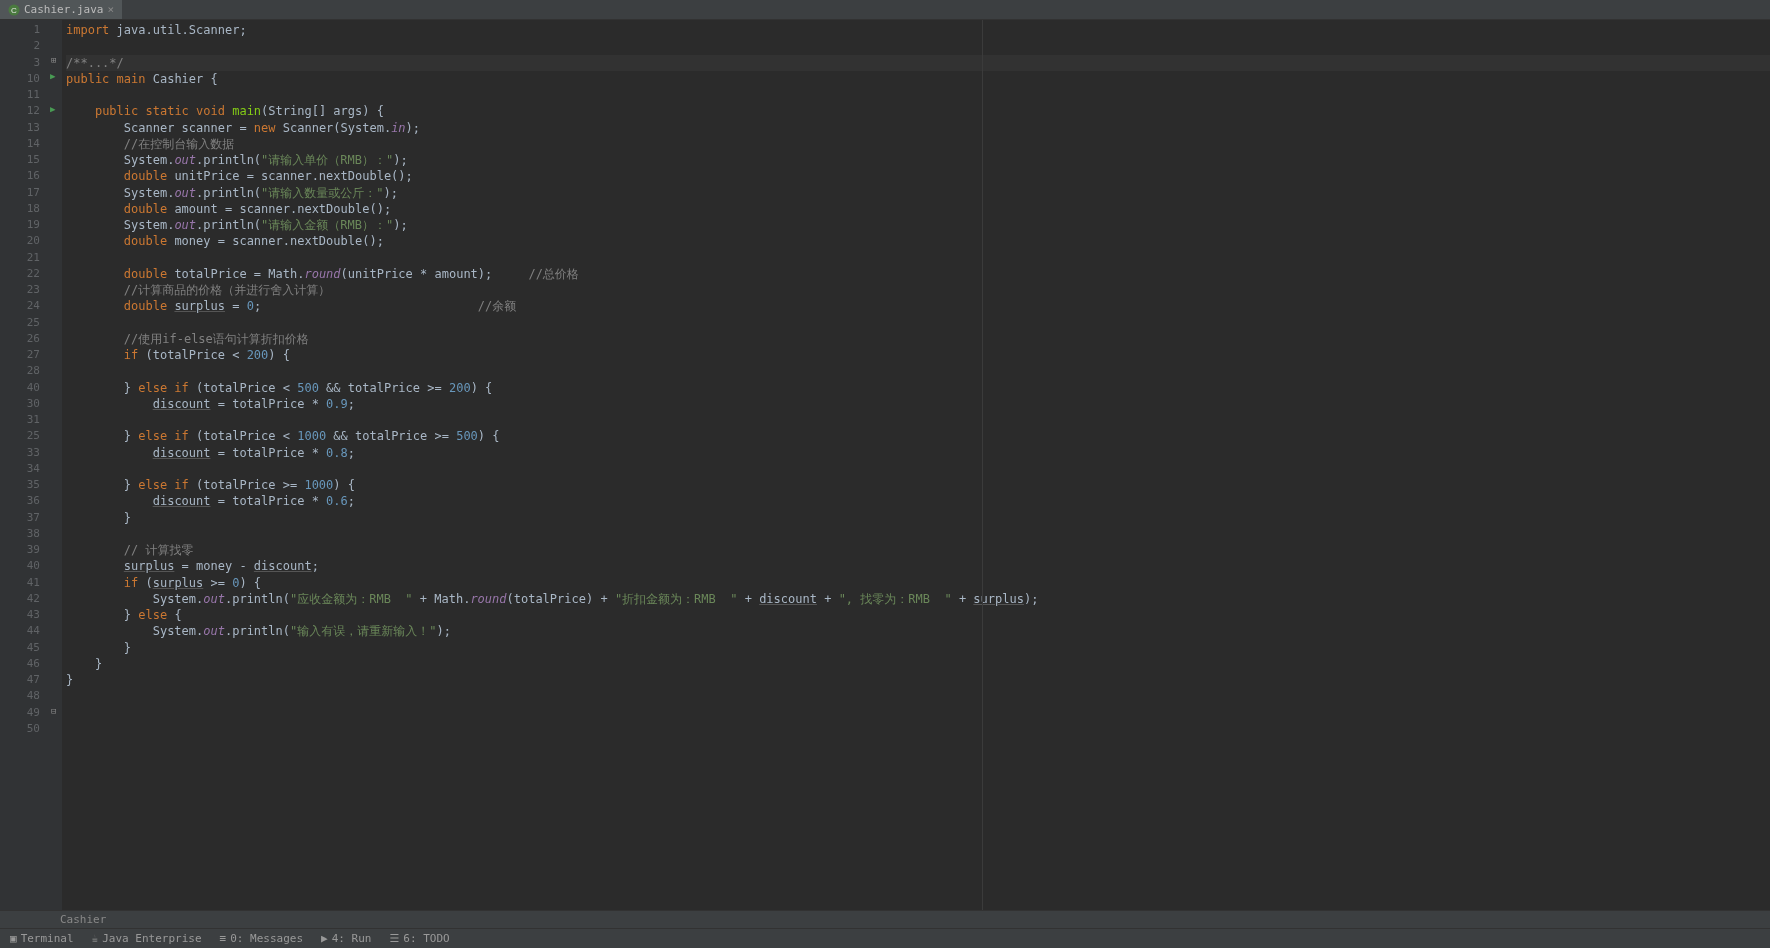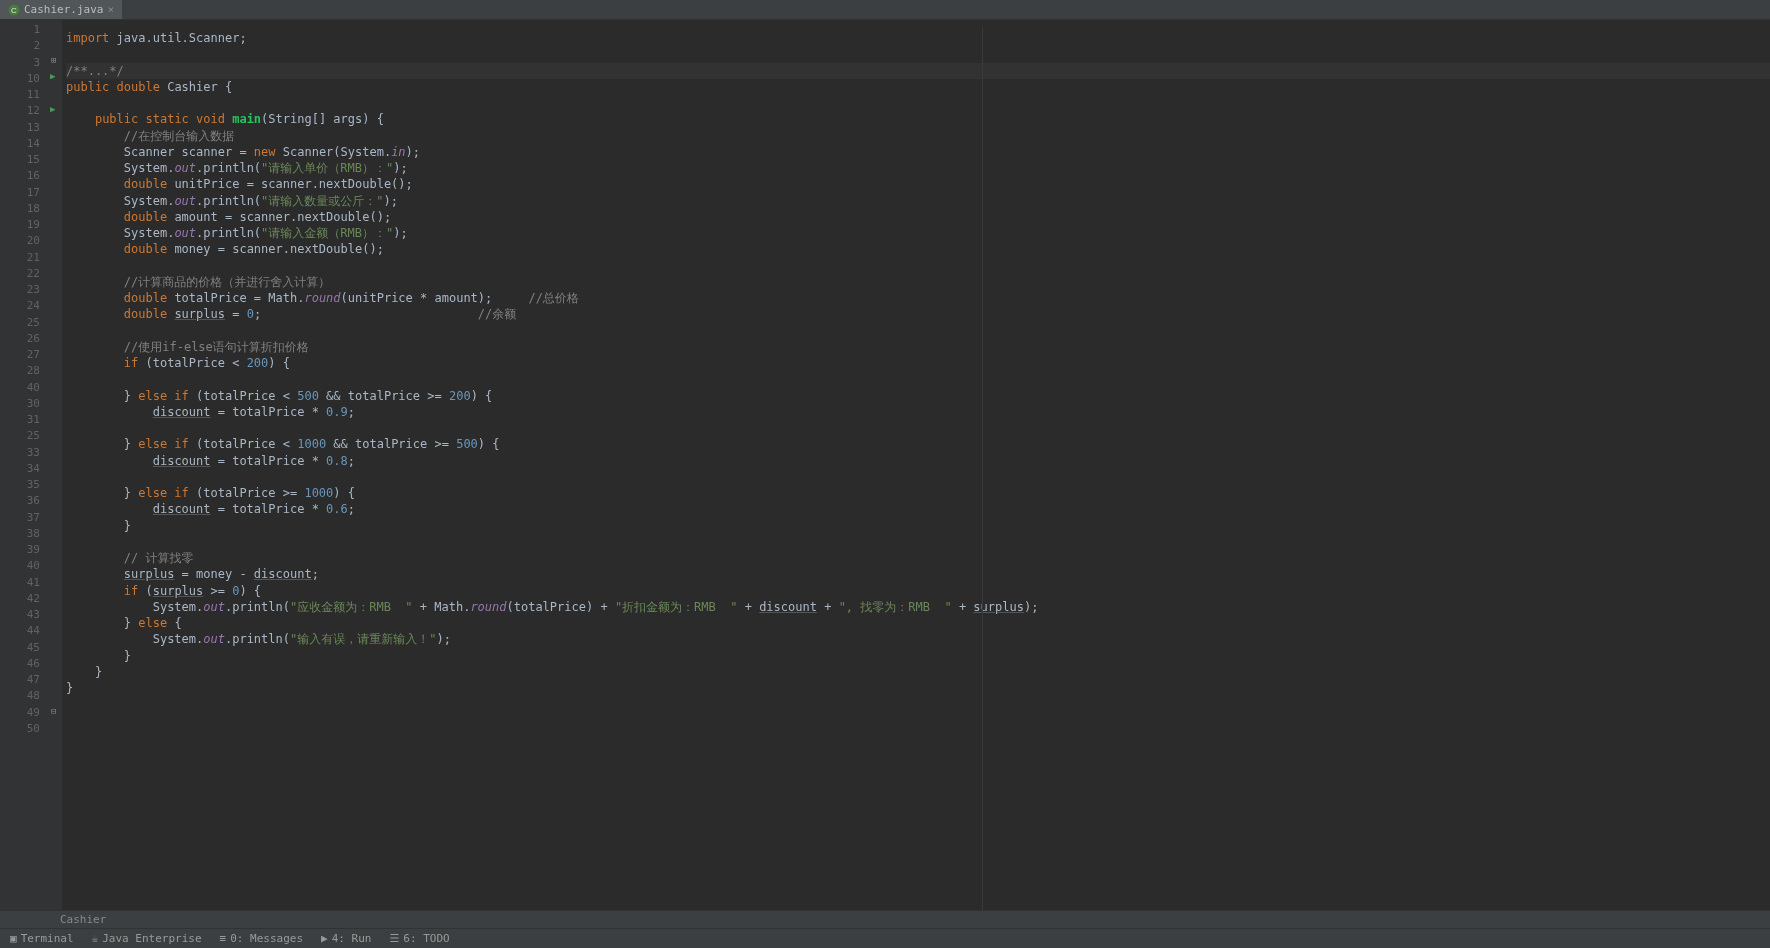--- a/index.html
+++ b/index.html
@@ -73,42 +73,41 @@
   left: 3px;
   color: #888;
   font-size: 9px;
 }
 .code {
   flex: 1;
   padding-top: 2px;
   padding-left: 4px;
   position: relative;
   font-size: 12px;
-  margin-top: 8px;
 }
 .code-line {
   height: 16.25px;
   line-height: 16.25px;
   white-space: pre;
 }
 .code-line.hl { background: #323232; }
 .right-margin {
   position: absolute;
   top: 0;
   bottom: 0;
   left: 920px;
   width: 1px;
   background: #3b3b3b;
 }
 .kw { color: #cc7832; }
 .str { color: #6a8759; }
 .num { color: #6897bb; }
 .com { color: #808080; }
 .field { color: #9876aa; font-style: italic; }
-.method { color: #22c55e; font-weight: bold; }
+.method { color: #84cc16; }
 .underline { text-decoration: underline; text-decoration-color: #555; }
 .breadcrumb {
   height: 18px;
   background: #3c3f41;
   color: #888;
   font-size: 11px;
   padding-left: 60px;
   line-height: 18px;
   border-top: 1px solid #323232;
 }
@@ -194,34 +193,34 @@
     <span class="fold-marker" style="top:35px;">⊞</span>
     <span class="run-marker" style="top:83.5px;">▶</span>
     <span class="fold-marker" style="top:83.5px; left:-2px; color:#888;"></span>
     <span class="fold-marker" style="top:686px;">⊟</span>
   </div>
   <div class="code">
     <div class="right-margin"></div>
     <div class="code-line"><span class="kw">import</span><span> java.util.Scanner;</span></div>
     <div class="code-line"></div>
     <div class="code-line hl"><span class="com">/**...*/</span></div>
-    <div class="code-line"><span class="kw">public double </span><span>Cashier</span><span> {</span></div>
+    <div class="code-line"><span class="kw">public main </span><span>Cashier</span><span> {</span></div>
     <div class="code-line"></div>
     <div class="code-line"><span>    </span><span class="kw">public static void </span><span class="method">main</span><span>(String[] args) {</span></div>
+    <div class="code-line"><span>        Scanner scanner = </span><span class="kw">new</span><span> Scanner(System.</span><span class="field">in</span><span>);</span></div>
     <div class="code-line"><span class="com">        //在控制台输入数据</span></div>
-    <div class="code-line"><span>        Scanner scanner = </span><span class="kw">new</span><span> Scanner(System.</span><span class="field">in</span><span>);</span></div>
     <div class="code-line"><span>        System.</span><span class="field">out</span><span>.println(</span><span class="str">"请输入单价（RMB）："</span><span>);</span></div>
     <div class="code-line"><span>        </span><span class="kw">double</span><span> unitPrice = scanner.nextDouble();</span></div>
     <div class="code-line"><span>        System.</span><span class="field">out</span><span>.println(</span><span class="str">"请输入数量或公斤："</span><span>);</span></div>
     <div class="code-line"><span>        </span><span class="kw">double</span><span> amount = scanner.nextDouble();</span></div>
     <div class="code-line"><span>        System.</span><span class="field">out</span><span>.println(</span><span class="str">"请输入金额（RMB）："</span><span>);</span></div>
     <div class="code-line"><span>        </span><span class="kw">double</span><span> money = scanner.nextDouble();</span></div>
     <div class="code-line"></div>
+    <div class="code-line"><span>        </span><span class="kw">double</span><span> totalPrice = Math.</span><span class="field">round</span><span>(unitPrice * amount);</span><span class="com">     //总价格</span></div>
     <div class="code-line"><span class="com">        //计算商品的价格（并进行舍入计算）</span></div>
-    <div class="code-line"><span>        </span><span class="kw">double</span><span> totalPrice = Math.</span><span class="field">round</span><span>(unitPrice * amount);</span><span class="com">     //总价格</span></div>
     <div class="code-line"><span>        </span><span class="kw">double</span><span> </span><span class="underline">surplus</span><span> = </span><span class="num">0</span><span>;</span><span class="com">                              //余额</span></div>
     <div class="code-line"></div>
     <div class="code-line"><span class="com">        //使用if-else语句计算折扣价格</span></div>
     <div class="code-line"><span>        </span><span class="kw">if</span><span> (totalPrice &lt; </span><span class="num">200</span><span>) {</span></div>
     <div class="code-line"></div>
     <div class="code-line"><span>        } </span><span class="kw">else if</span><span> (totalPrice &lt; </span><span class="num">500</span><span> &amp;&amp; totalPrice &gt;= </span><span class="num">200</span><span>) {</span></div>
     <div class="code-line"><span>            </span><span class="underline">discount</span><span> = totalPrice * </span><span class="num">0.9</span><span>;</span></div>
     <div class="code-line"></div>
     <div class="code-line"><span>        } </span><span class="kw">else if</span><span> (totalPrice &lt; </span><span class="num">1000</span><span> &amp;&amp; totalPrice &gt;= </span><span class="num">500</span><span>) {</span></div>
     <div class="code-line"><span>            </span><span class="underline">discount</span><span> = totalPrice * </span><span class="num">0.8</span><span>;</span></div>

